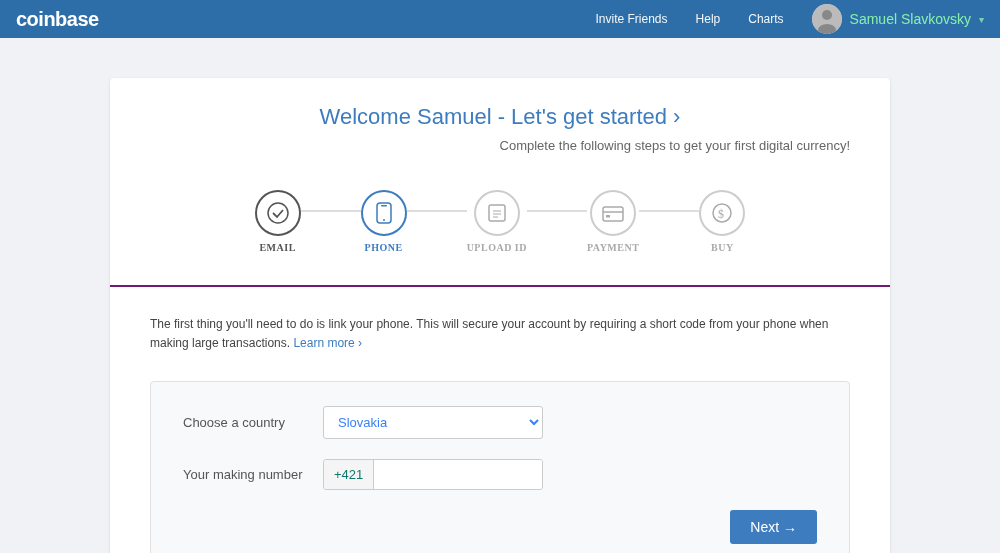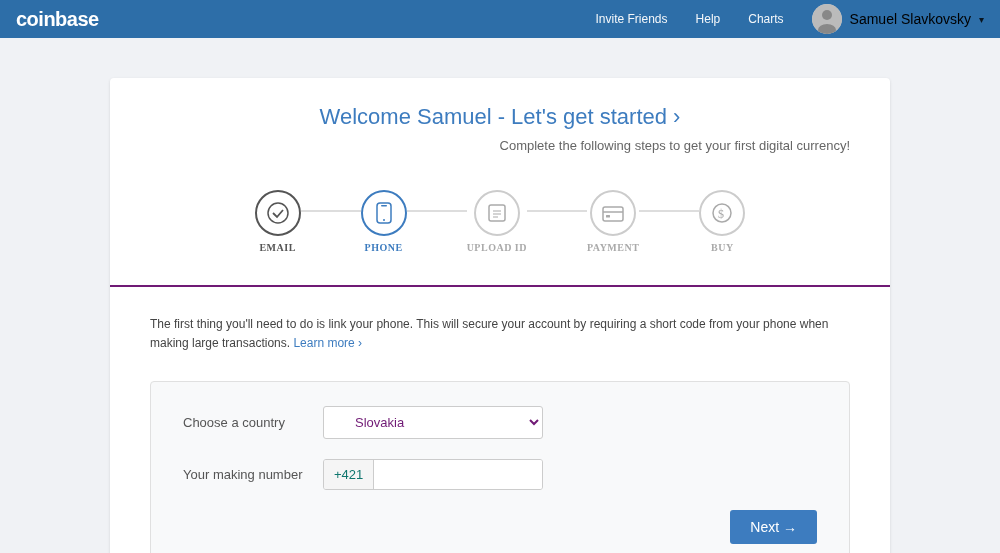--- a/index.html
+++ b/index.html
@@ -33,21 +33,21 @@
       color: #fff;
       text-decoration: none;
       font-size: 12px;
       font-weight: 400;
       opacity: 0.95;
     }
     .header-user {
       display: flex;
       align-items: center;
       gap: 8px;
-      color: #000000;
+      color: #86efac;
       font-size: 14px;
       cursor: pointer;
     }
     .avatar {
       width: 30px;
       height: 30px;
       border-radius: 50%;
       background: #ccc;
       display: flex;
       align-items: center;
@@ -172,25 +172,25 @@
       color: #555;
       width: 140px;
       flex-shrink: 0;
     }
     .form-control {
       flex: 1;
       max-width: 220px;
     }
     select {
       width: 100%;
-      padding: 7px 27px;
+      padding: 7px 10px;
       border: 1px solid #ccc;
       border-radius: 3px;
       font-size: 13px;
-      color: #701a75;
+      color: #3b82f6;
       background: #fff;
       appearance: auto;
     }
     .phone-input-group {
       display: flex;
       border: 1px solid #ccc;
       border-radius: 3px;
       overflow: hidden;
       max-width: 220px;
     }

